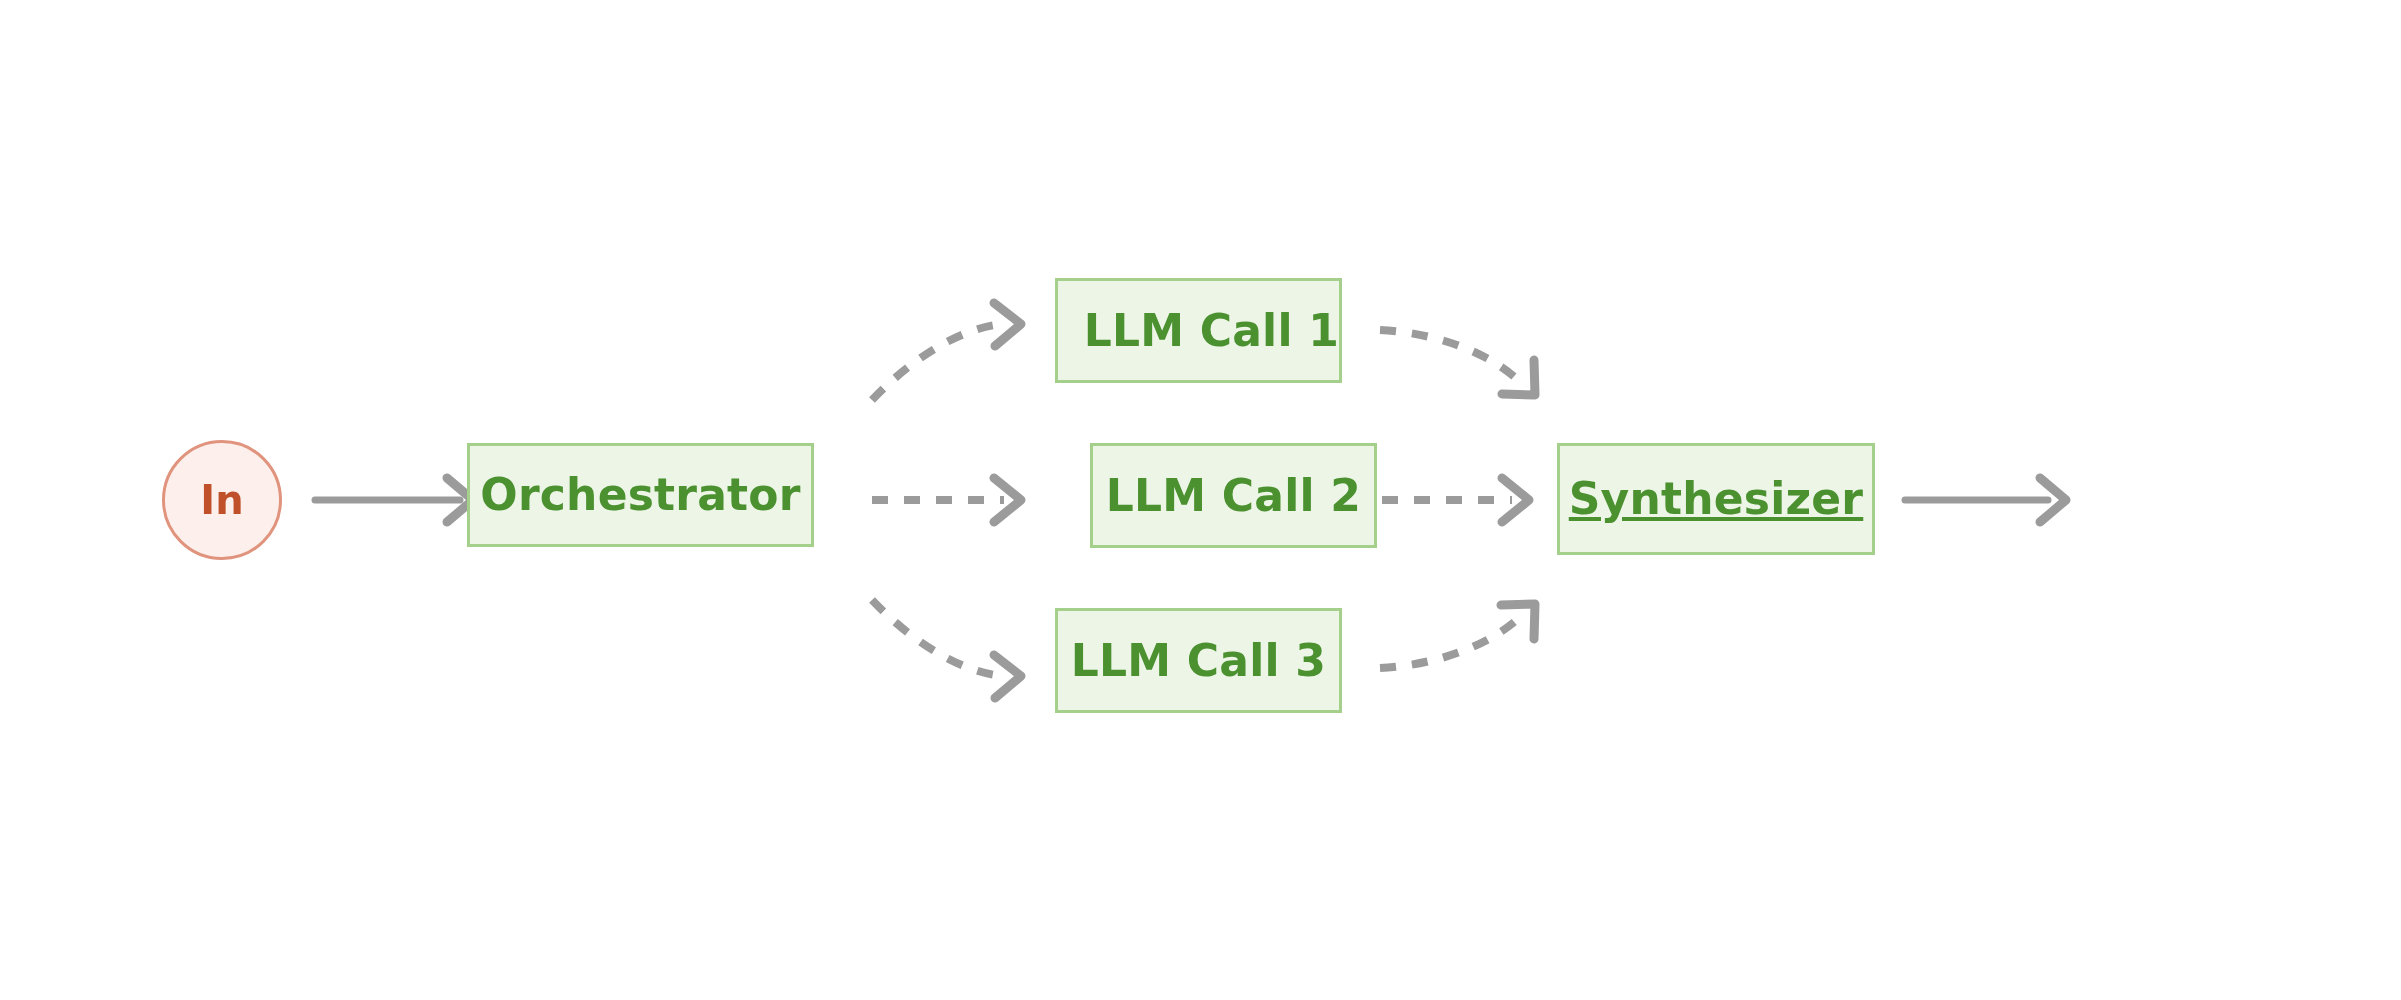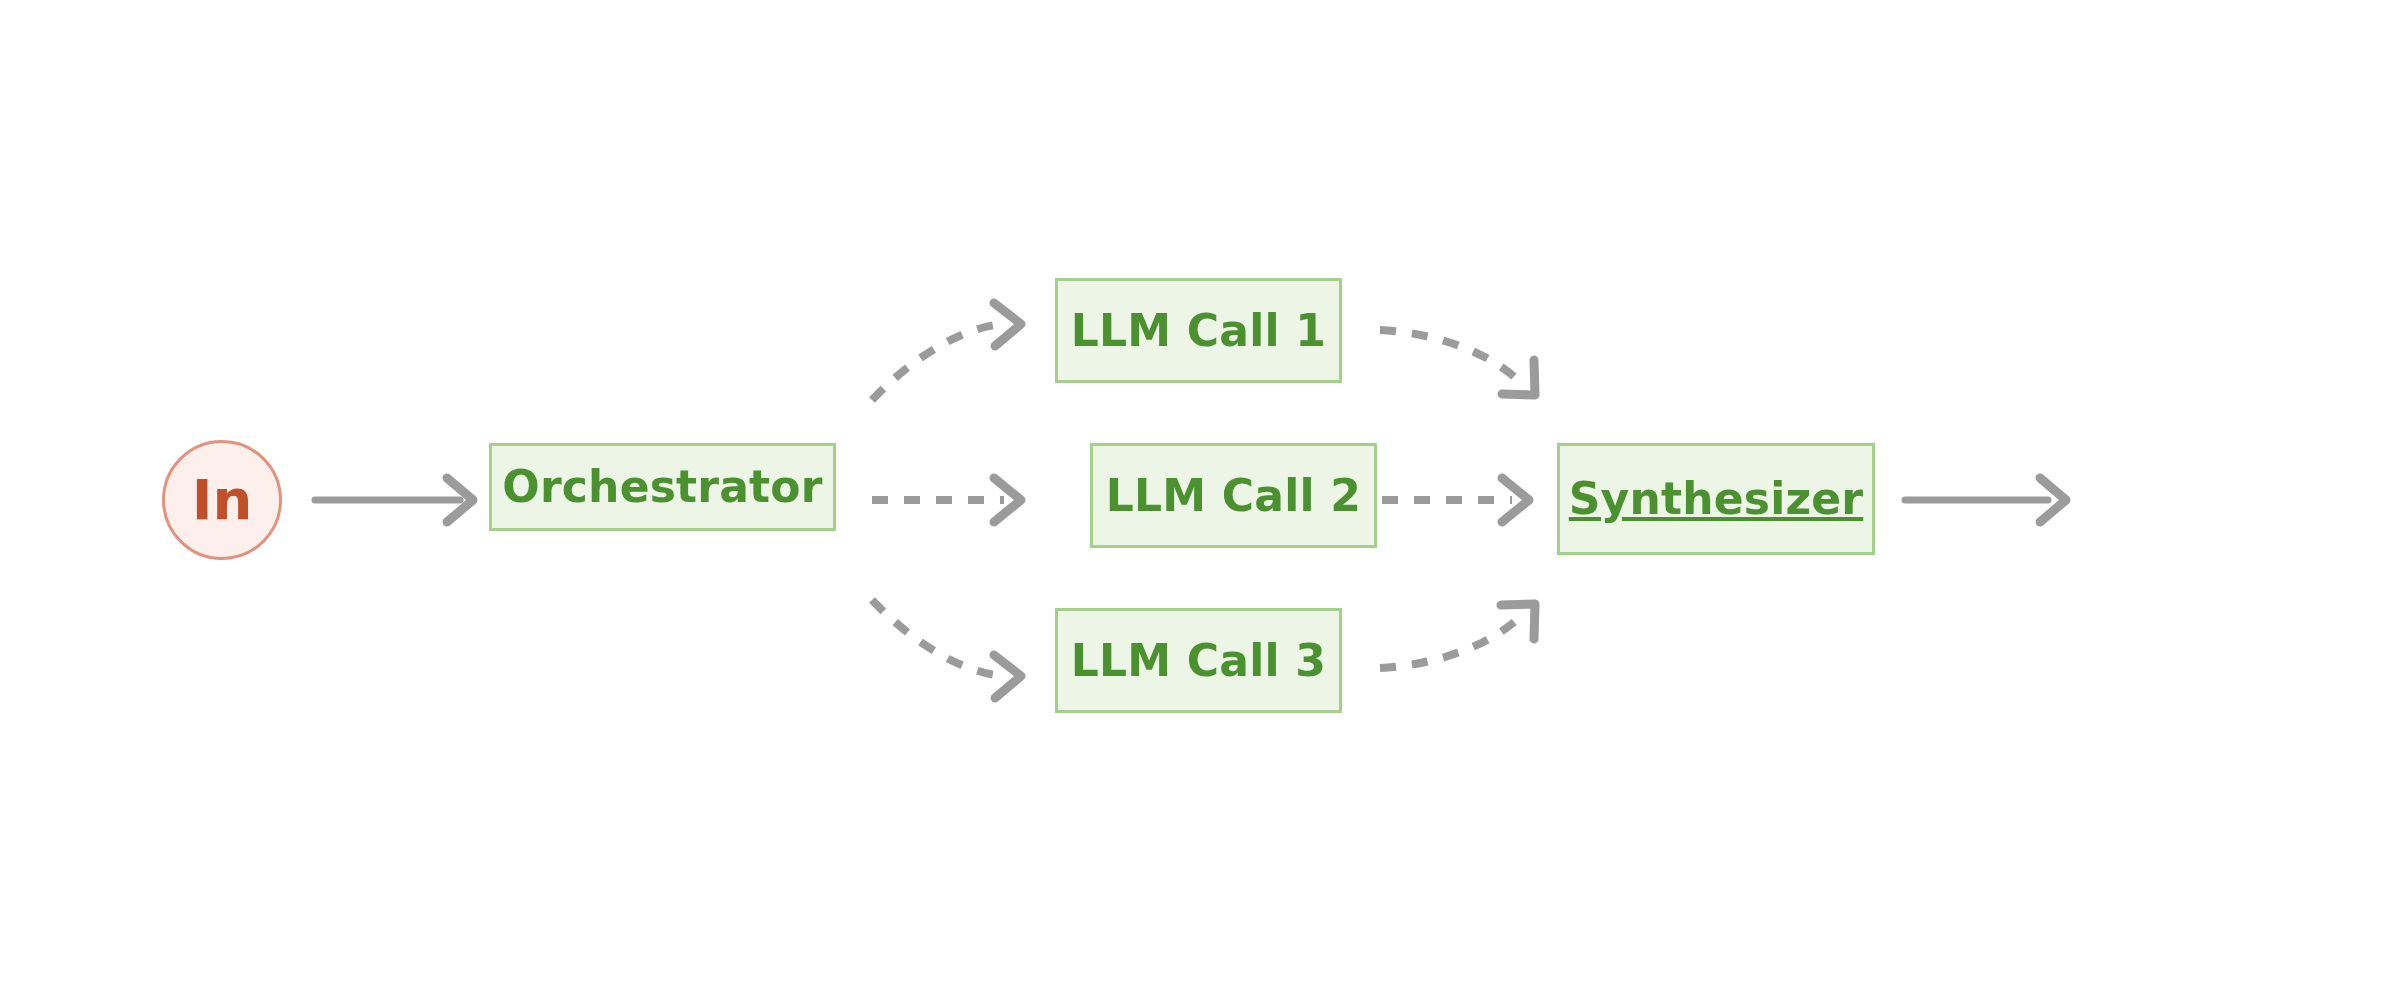--- a/index.html
+++ b/index.html
@@ -47,30 +47,30 @@
     font-size: 44px;
     font-weight: 700;
     letter-spacing: 0.2px;
   }
 
   
   .node.terminal {
     background: #fdf0ec;
     border: 3px solid #e0937d;
     color: #c0502a;
-    font-size: 56px;
+    font-size: 40px;
     font-weight: 700;
   }
   .node.terminal.circle  { border-radius: 50%; }
   .node.terminal.pill    { border-radius: 999px; }
 
   
   #node-in           { left: 162px;  top: 440px; width: 120px; height: 120px; }
-  #node-orchestrator { left: 489px;  top: 443px; width: 347px; height: 88px; }
-  #node-llm-1        { left: 1055px; top: 278px; width: 287px; height: 105px; }
+  #node-orchestrator { left: 467px;  top: 443px; width: 347px; height: 104px; }
+  #node-llm-1        { left: 1055px; top: 278px; width: 287px; height: 105px; justify-content: flex-end; }
   #node-llm-2        { left: 1055px; top: 443px; width: 287px; height: 105px; margin-left: 35px; }
   #node-llm-3        { left: 1055px; top: 608px; width: 287px; height: 105px; }
   #node-synthesizer  { left: 1557px; top: 443px; width: 318px; height: 112px; text-decoration: underline; }
   #node-out          { left: 2100px; top: 448px; width: 140px; height: 110px; }
 
   .edge-solid {
     fill: none;
     stroke: #9b9b9b;
     stroke-width: 7;
     stroke-linecap: round;

